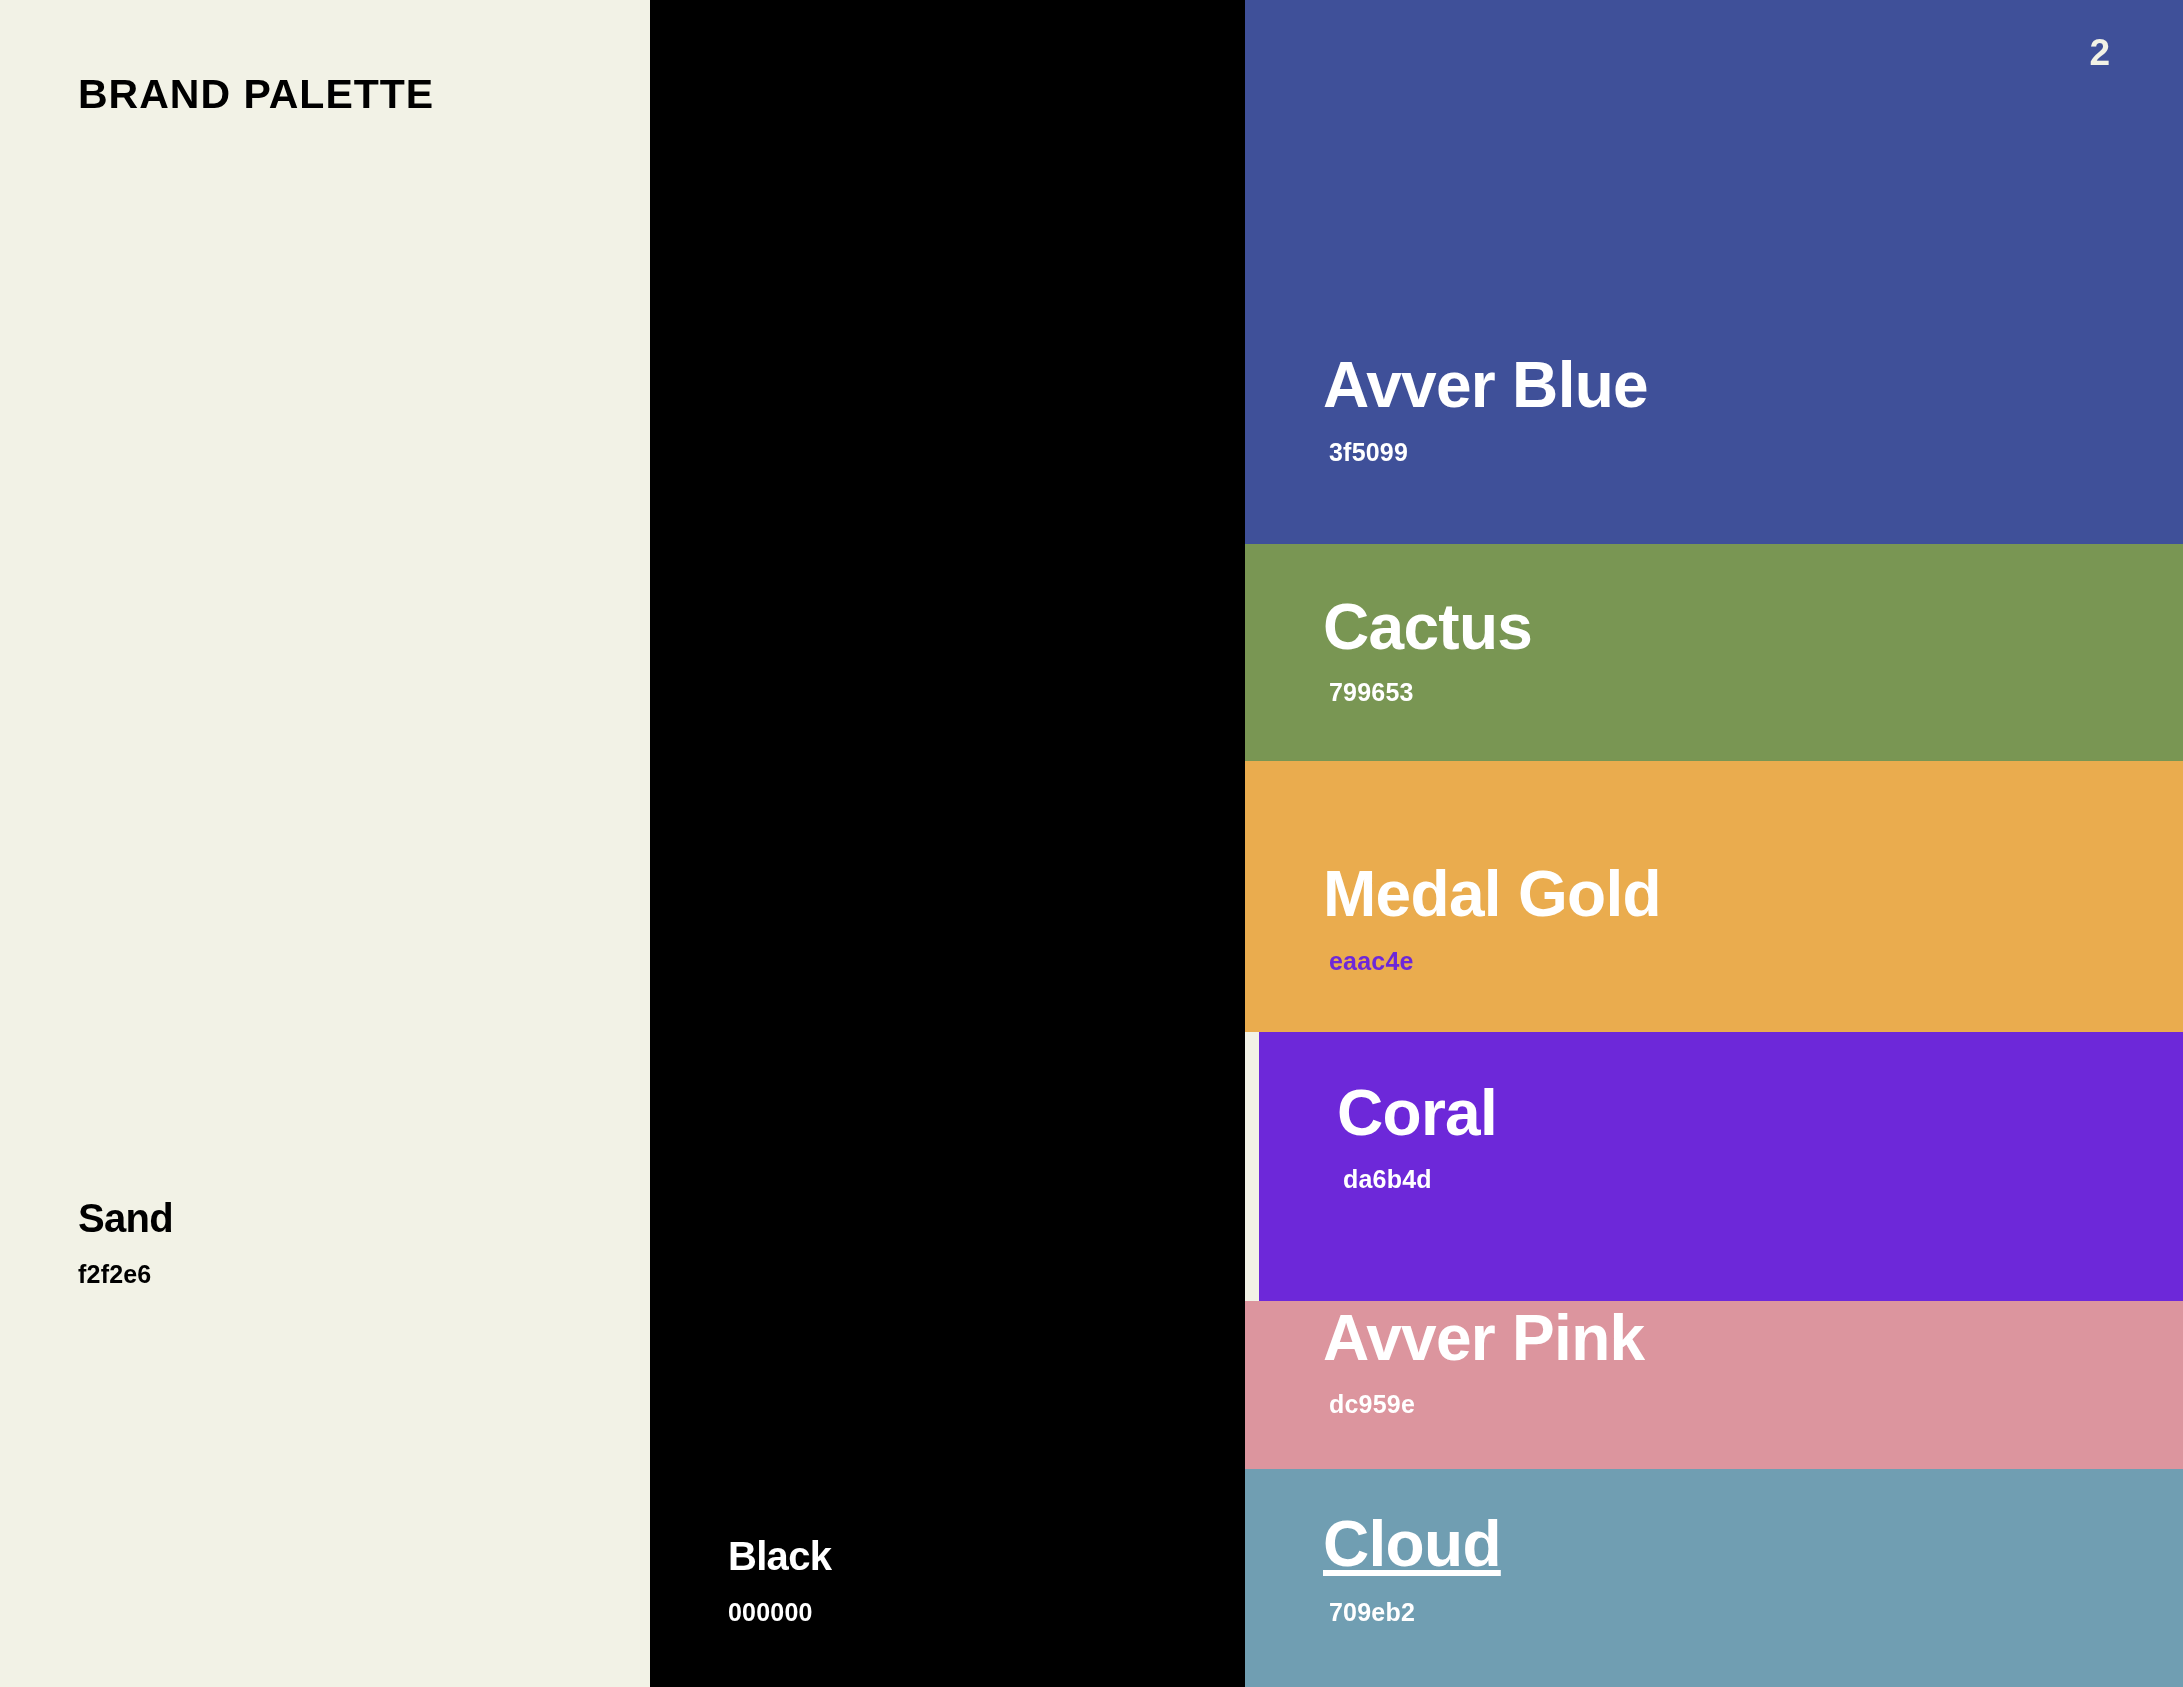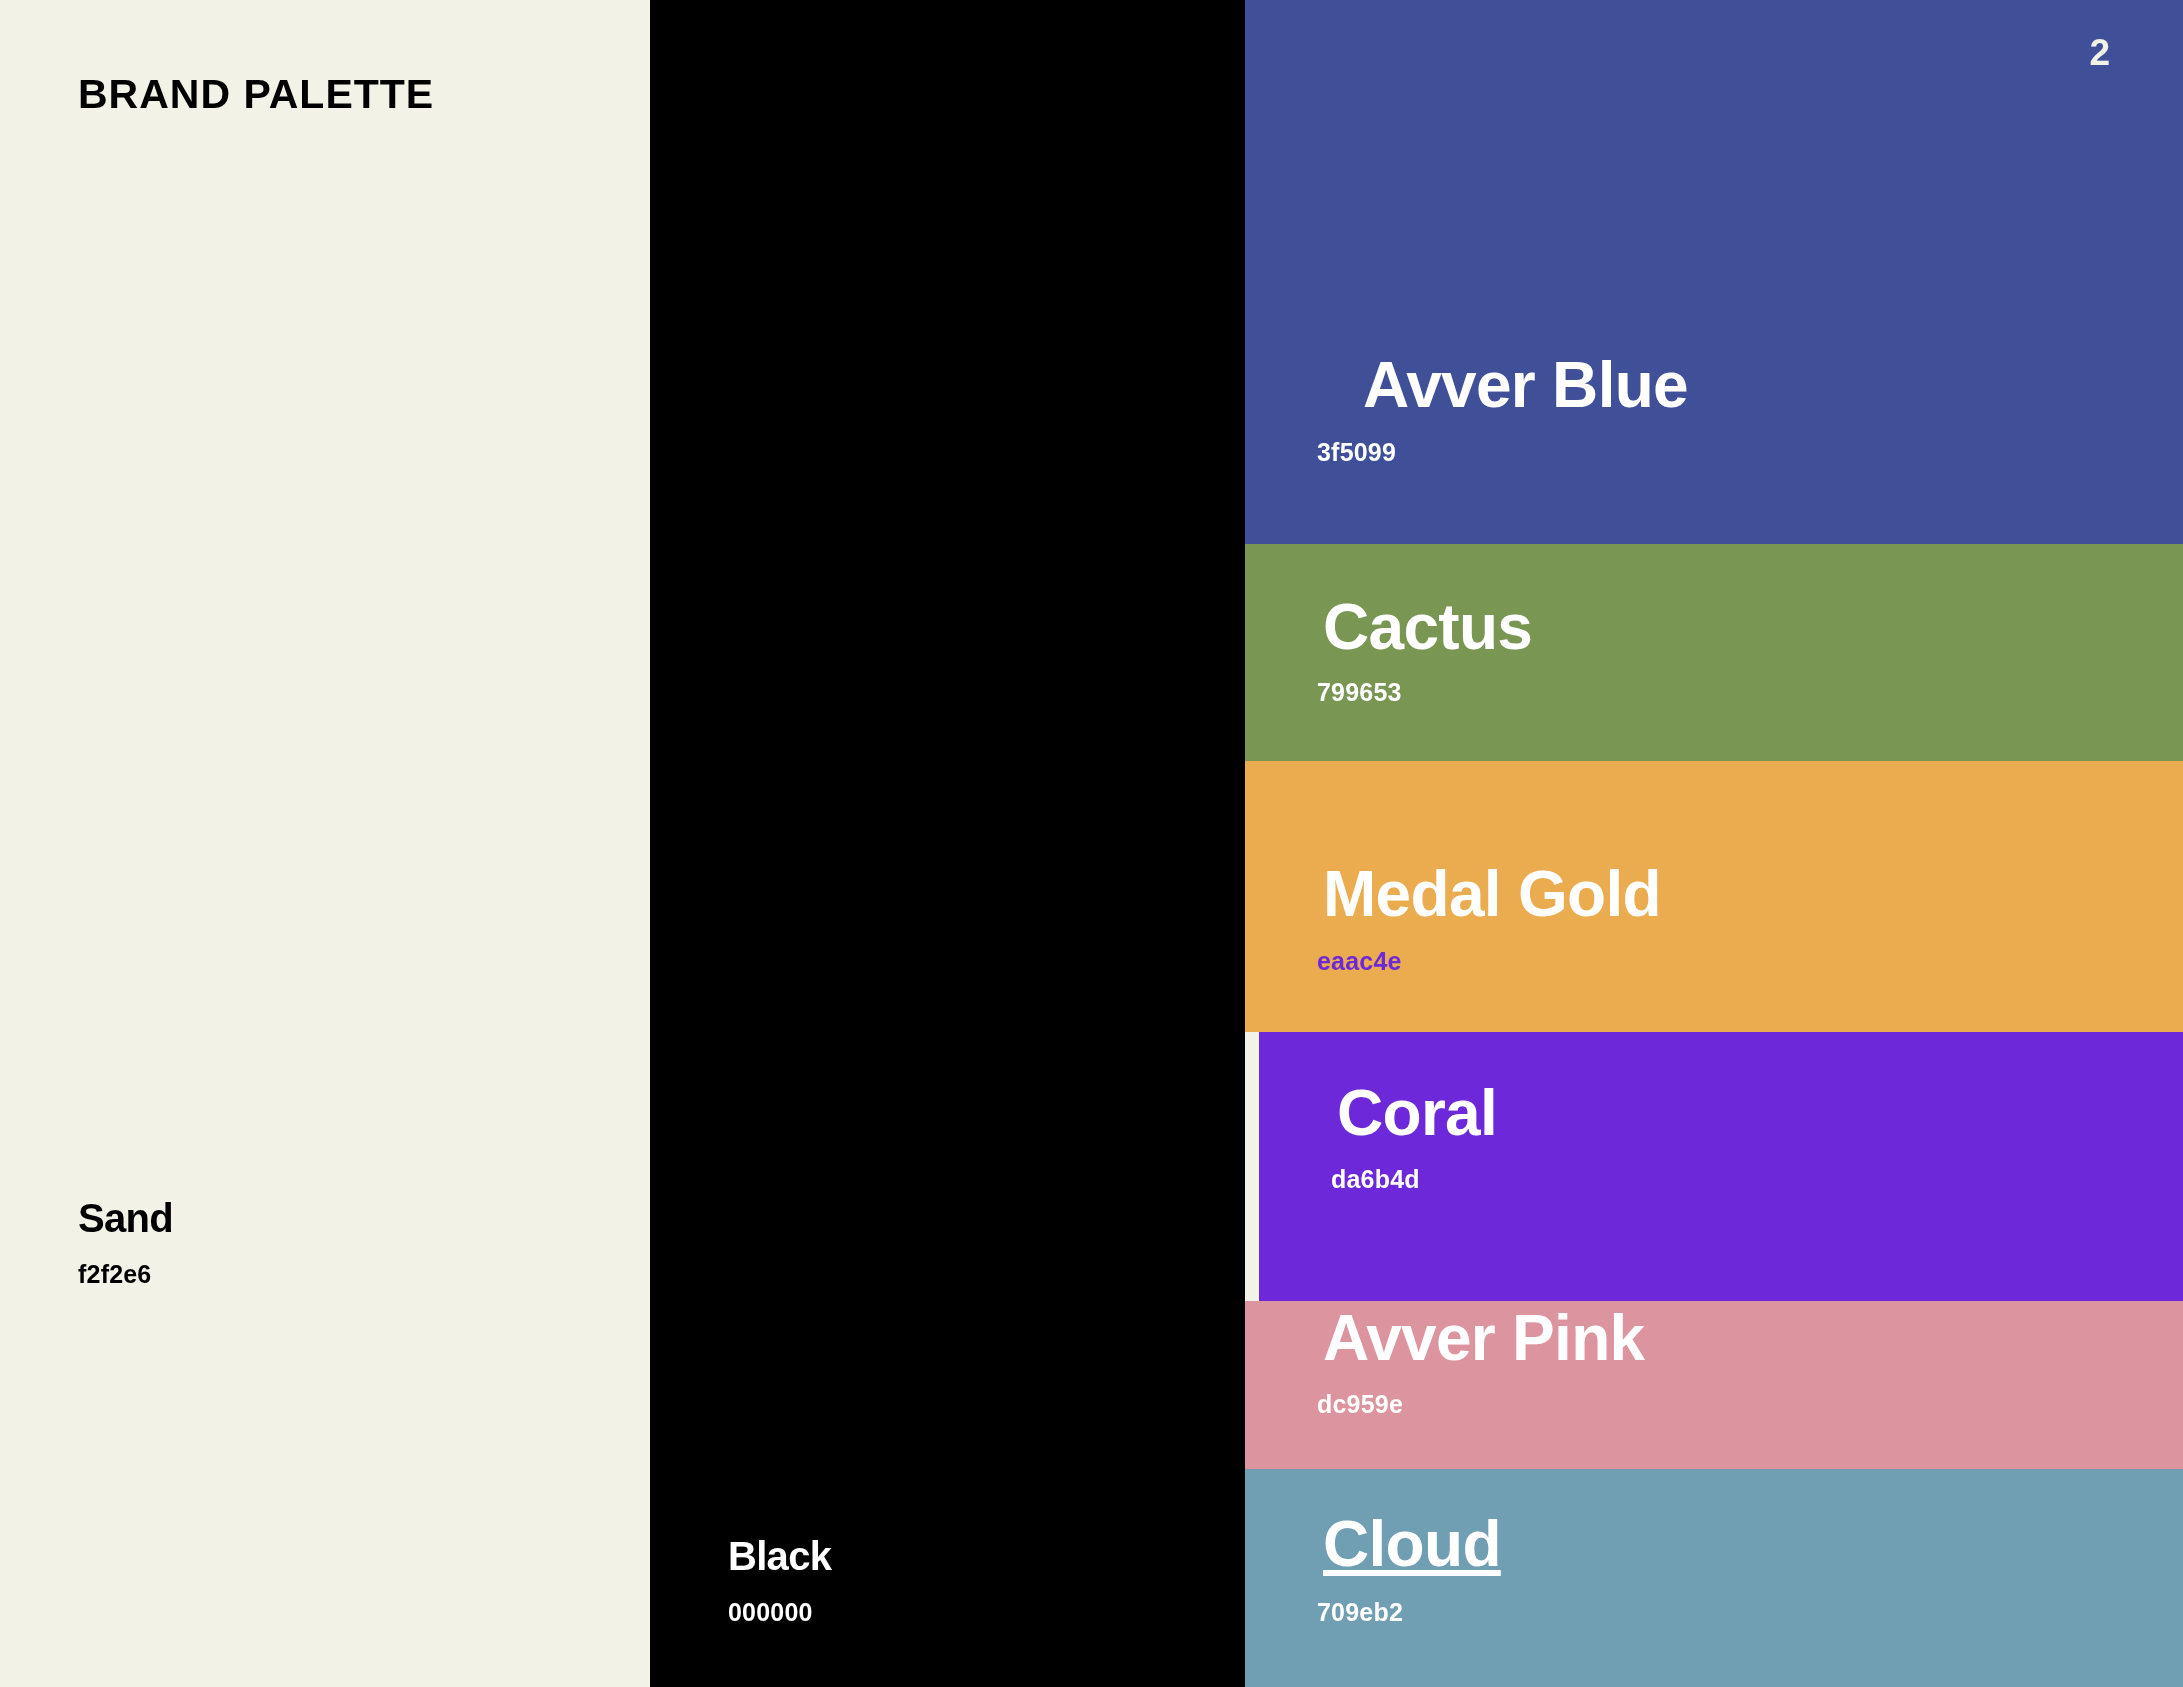--- a/index.html
+++ b/index.html
@@ -83,21 +83,21 @@
     font-size: 64px;
     font-weight: 700;
     color: #ffffff;
     line-height: 1;
     white-space: nowrap;
     letter-spacing: -0.7px;
   }
 
   .swatch-hex {
     position: absolute;
-    left: 72px;
+    left: 84px;
     font-size: 25px;
     font-weight: 700;
     color: #ffffff;
     line-height: 1;
     white-space: nowrap;
     letter-spacing: 0.2px;
   }
 
   
   .swatch.s0 { height: 562px; }
@@ -166,21 +166,21 @@
   <div class="col-black" style="background: rgb(0, 0, 0);">
     <div class="bottom-label on-dark">Black</div>
     <div class="bottom-hex on-dark">000000</div>
   </div>
 
   <div class="col-stack">
 
     <div class="page-number" style="color: rgb(242, 242, 230);">2</div>
 
     <div class="swatch s0" style="background: rgb(63, 80, 153);">
-      <div class="swatch-label" style="color: rgb(255, 255, 255); margin-left: 40px;">Avver Blue</div>
+      <div class="swatch-label" style="color: rgb(255, 255, 255);">Avver Blue</div>
       <div class="swatch-hex" style="color: rgb(255, 255, 255);">3f5099</div>
     </div>
 
     <div class="swatch s1" style="background: rgb(121, 150, 83);">
       <div class="swatch-label" style="color: rgb(255, 255, 255);">Cactus</div>
       <div class="swatch-hex" style="color: rgb(255, 255, 255);">799653</div>
     </div>
 
     <div class="swatch s2" style="background: rgb(234, 172, 78);">
       <div class="swatch-label" style="color: rgb(255, 255, 255);">Medal Gold</div>

